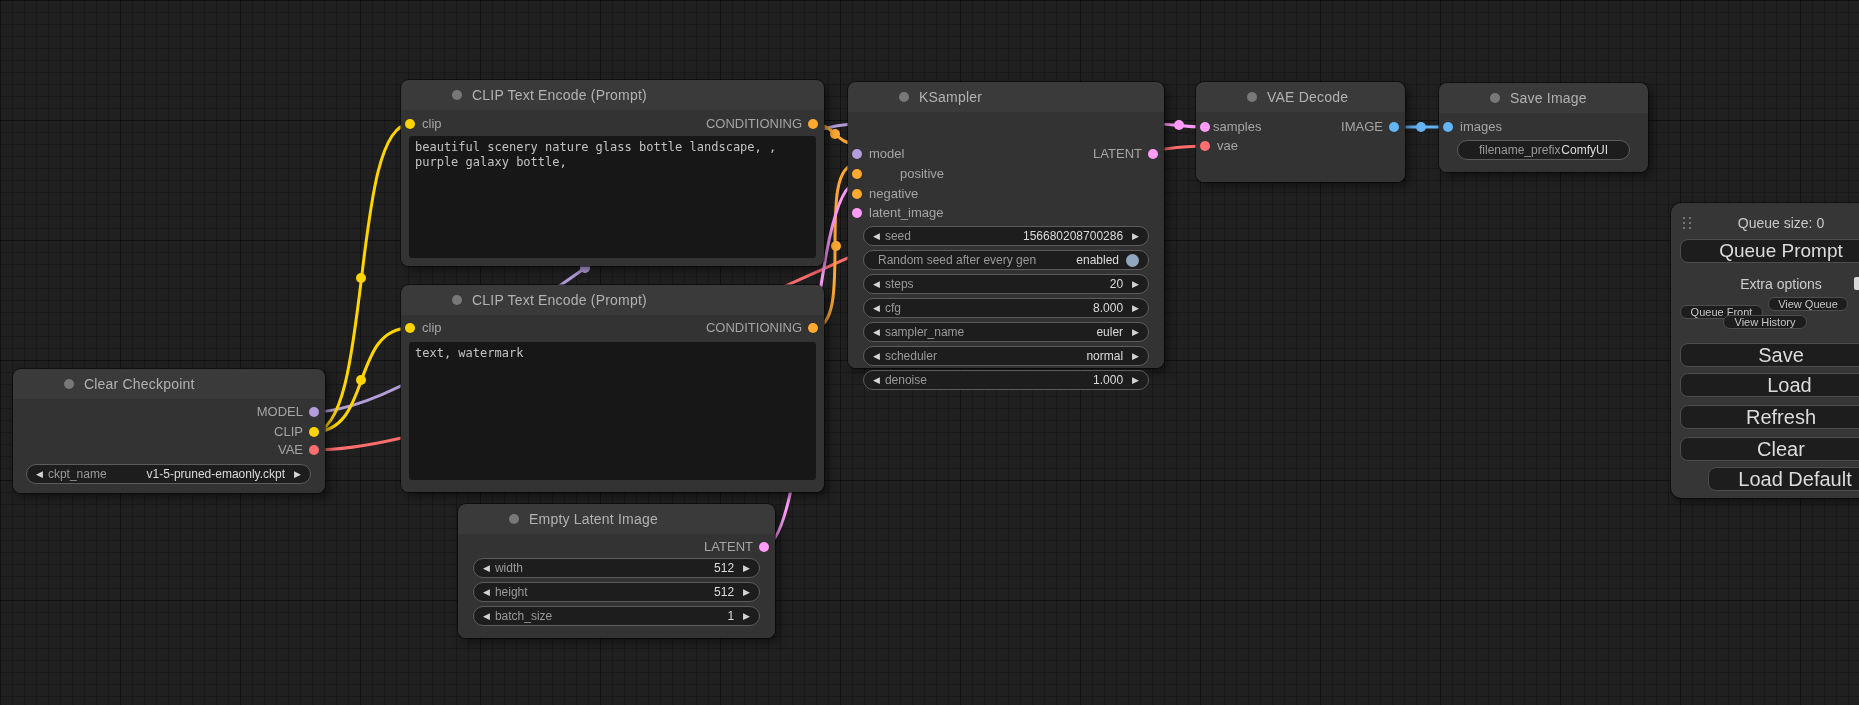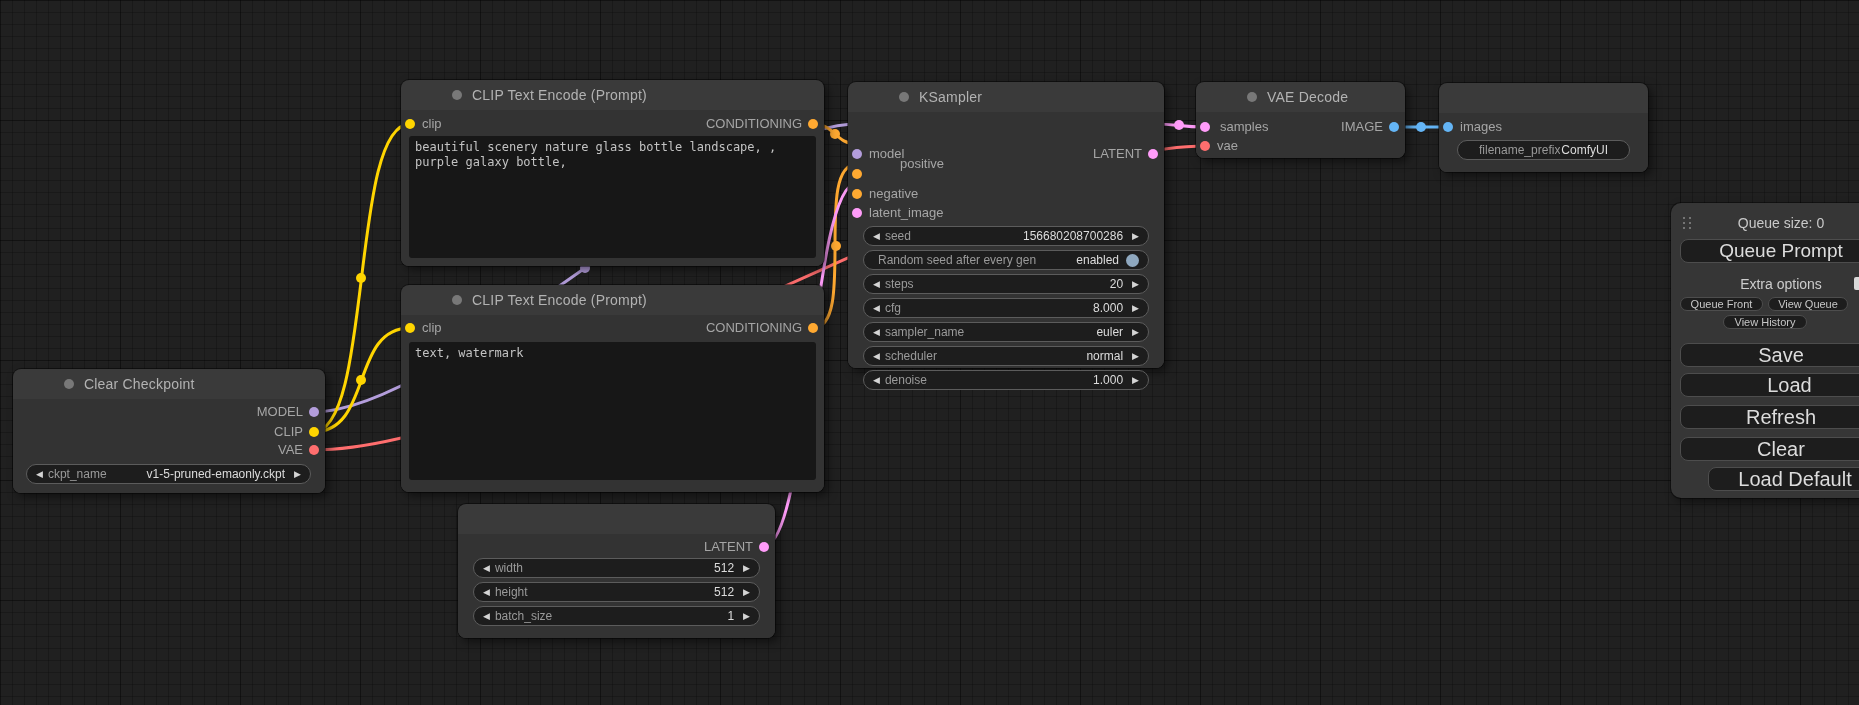--- a/index.html
+++ b/index.html
@@ -131,20 +131,24 @@
     <div class="node-body">
       <span class="dot" style="left: 4px; top: 8px; background: rgb(255, 213, 0);"></span>
       <span class="slot-label" style="left:21px;top:5px;">clip</span>
       <span class="slot-label out" style="right:22px;top:5px;">CONDITIONING</span>
       <span class="dot" style="right: 6px; top: 8px; background: rgb(255, 169, 49);"></span>
       <div class="prompt" style="left:8px;right:8px;top:27px;bottom:12px;">text, watermark</div>
     </div>
   </div>
 
   <div class="node" style="left:458px;top:504px;width:317px;height:134px;">
+    <div class="node-header">
+      <span class="collapse-dot"></span>
+      <span class="node-title">Empty Latent Image</span>
+    </div>
     <div class="node-body">
       <span class="slot-label out" style="right:22px;top:5px;">LATENT</span>
       <span class="dot" style="right: 6px; top: 8px; background: rgb(255, 156, 249);"></span>
       <div class="widget" style="left:15px;right:15px;top:24px;">
         <span class="arr">◀</span>
         <span class="wlabel">width</span>
         <span class="wval">512</span>
         <span class="arr r">▶</span>
       </div>
       <div class="widget" style="left:15px;right:15px;top:48px;">
@@ -164,21 +168,21 @@
 
   <div class="node" style="left:848px;top:82px;width:316px;height:286px;">
     <div class="node-header">
       <span class="collapse-dot"></span>
       <span class="node-title">KSampler</span>
     </div>
     <div class="node-body">
       <span class="dot" style="left: 4px; top: 37px; background: rgb(179, 157, 219);"></span>
       <span class="slot-label" style="left:21px;top:34px;">model</span>
       <span class="dot" style="left: 4px; top: 57px; background: rgb(255, 169, 49);"></span>
-      <span class="slot-label" style="left:21px;top:44px;padding-left:31px;">positive</span>
+      <span class="slot-label" style="left:21px;top:54px;padding-left:31px;">positive</span>
       <span class="dot" style="left: 4px; top: 77px; background: rgb(255, 169, 49);"></span>
       <span class="slot-label" style="left:21px;top:74px;">negative</span>
       <span class="dot" style="left: 4px; top: 96px; background: rgb(255, 156, 249);"></span>
       <span class="slot-label" style="left:21px;top:93px;">latent_image</span>
       <span class="slot-label out" style="right:22px;top:34px;">LATENT</span>
       <span class="dot" style="right: 6px; top: 37px; background: rgb(255, 156, 249);"></span>
 
       <div class="widget" style="left:15px;right:15px;top:114px;">
         <span class="arr">◀</span>
         <span class="wlabel">seed</span>
@@ -216,36 +220,40 @@
       </div>
       <div class="widget" style="left:15px;right:15px;top:258px;">
         <span class="arr">◀</span>
         <span class="wlabel">denoise</span>
         <span class="wval">1.000</span>
         <span class="arr r">▶</span>
       </div>
     </div>
   </div>
 
-  <div class="node" style="left:1196px;top:82px;width:209px;height:76px;">
+  <div class="node" style="left:1196px;top:82px;width:209px;height:100px;">
     <div class="node-header">
       <span class="collapse-dot"></span>
       <span class="node-title">VAE Decode</span>
     </div>
     <div class="node-body">
       <span class="dot" style="left: 4px; top: 10px; background: rgb(255, 156, 249);"></span>
-      <span class="slot-label" style="left:24px;top:7px;text-align:right;">samples</span>
+      <span class="slot-label" style="left:17px;top:7px;text-align:right;">samples</span>
       <span class="dot" style="left: 4px; top: 29px; background: rgb(255, 110, 110);"></span>
       <span class="slot-label" style="left:21px;top:26px;">vae</span>
       <span class="slot-label out" style="right:22px;top:7px;">IMAGE</span>
       <span class="dot" style="right: 6px; top: 10px; background: rgb(100, 181, 246);"></span>
     </div>
   </div>
 
   <div class="node" style="left:1439px;top:83px;width:209px;height:89px;">
+    <div class="node-header">
+      <span class="collapse-dot"></span>
+      <span class="node-title">Save Image</span>
+    </div>
     <div class="node-body">
       <span class="dot" style="left: 4px; top: 9px; background: rgb(100, 181, 246);"></span>
       <span class="slot-label" style="left:21px;top:6px;">images</span>
       <div class="widget no-arrows" style="left:18px;right:18px;top:27px;">
         <span class="wlabel" style="margin-left:12px;">filename_prefix</span>
         <span class="wval" style="margin-right:12px;">ComfyUI</span>
       </div>
     </div>
   </div>
 
@@ -260,21 +268,21 @@
           <i style="left:6px;top:10px;"></i>
       </span>
       <span class="queue-size">Queue size: 0</span>
       <span class="gear">⚙</span>
     </div>
     <div class="mbtn big" style="top:36px;font-size:19px;">Queue Prompt</div>
     <div class="extra-row">
       <span>Extra options</span>
       <span class="checkbox"></span>
     </div>
-    <div class="mbtn small" style="left:9px;top:94px;width:83px;">Queue Front</div>
+    <div class="mbtn small" style="left:9px;top:102px;width:83px;">Queue Front</div>
     <div class="mbtn small" style="left:97px;top:94px;width:80px;">View Queue</div>
     <div class="mbtn small" style="left:52px;top:112px;width:84px;">View History</div>
     <div class="mbtn big" style="top:140px;">Save</div>
     <div class="mbtn big" style="top:170px;padding-left:17px;">Load</div>
     <div class="mbtn big" style="top:202px;">Refresh</div>
     <div class="mbtn big" style="top:234px;">Clear</div>
     <div class="mbtn big" style="top:264px;margin-left:28px;">Load Default</div>
   </div>
 
 </div>

